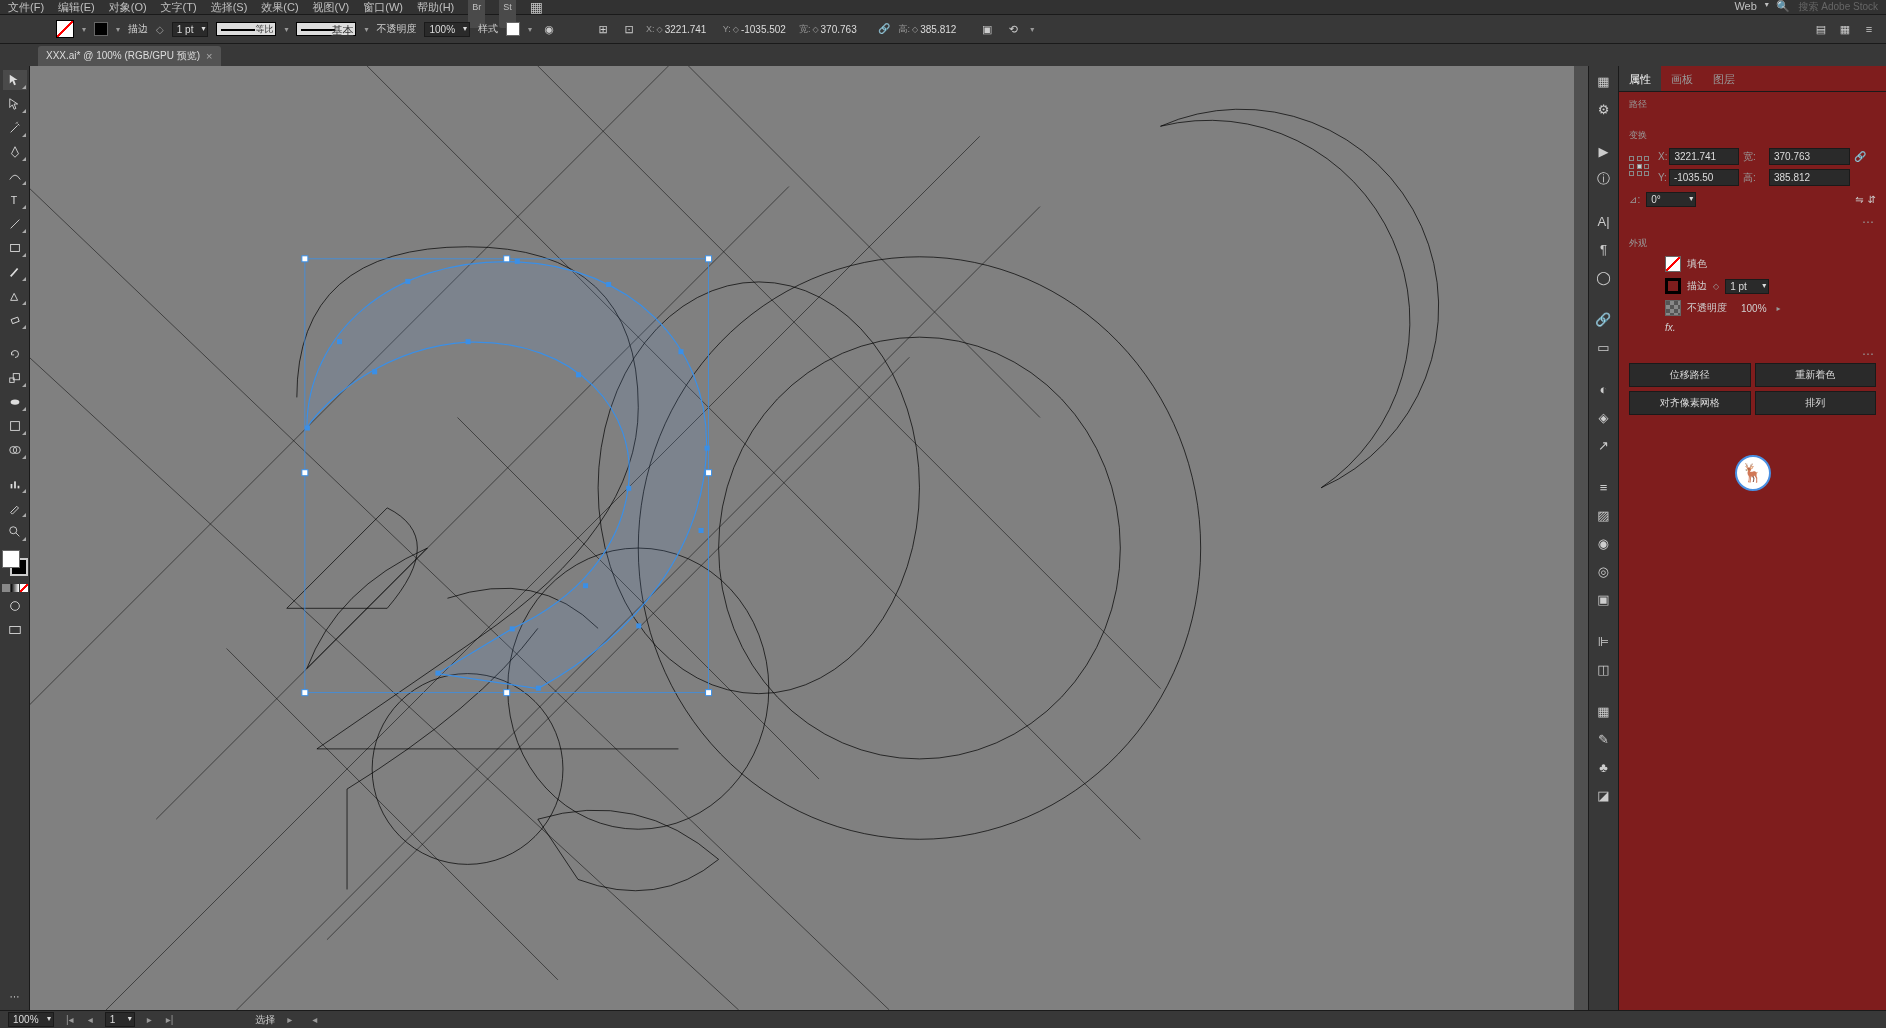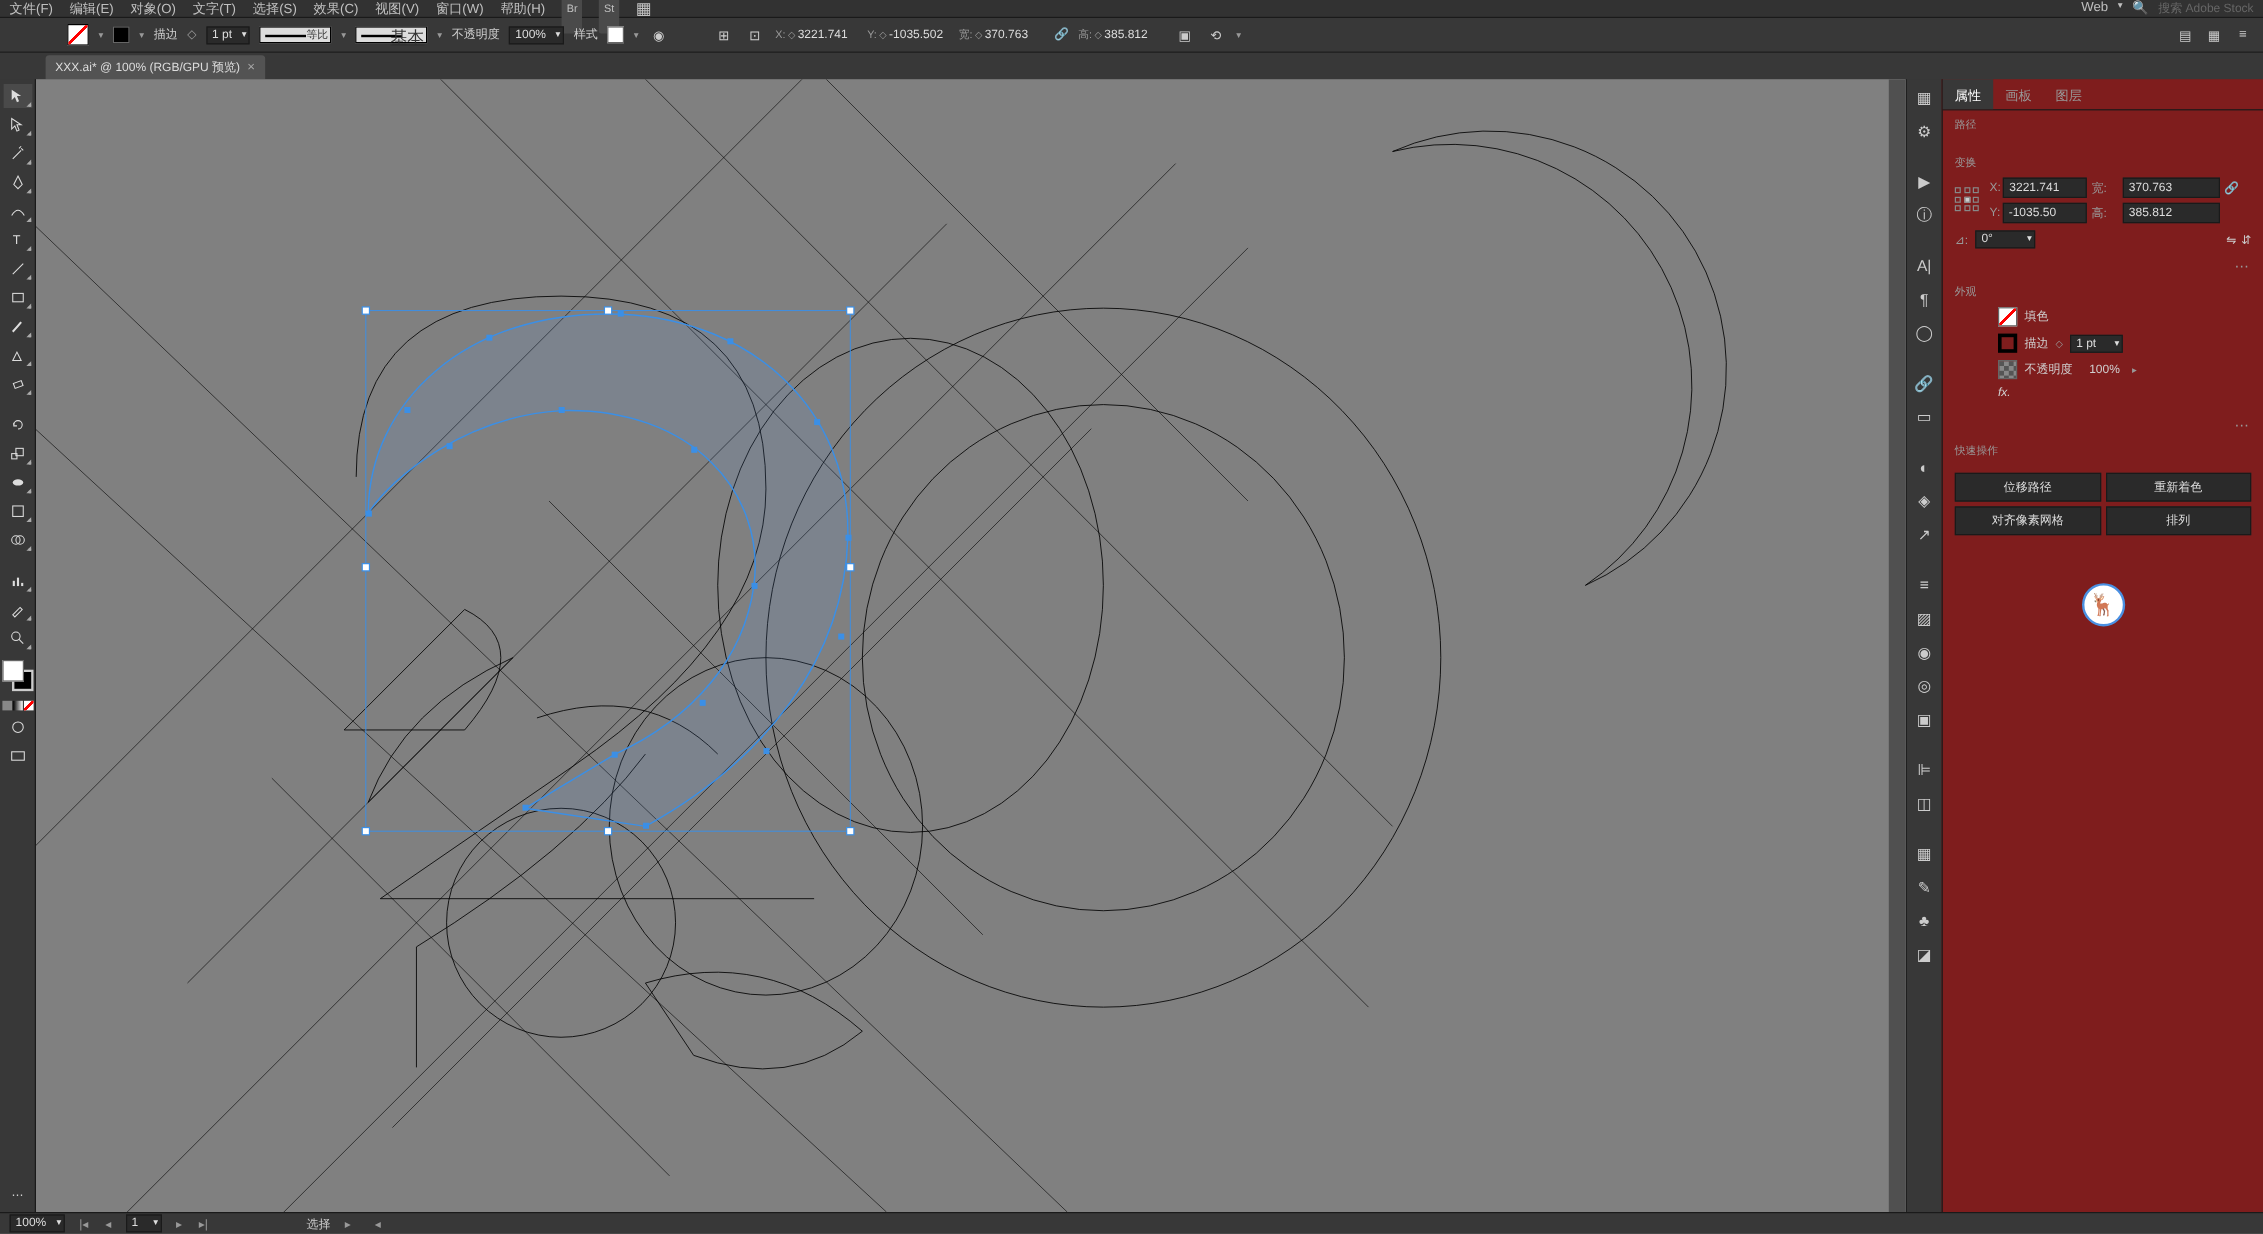--- a/index.html
+++ b/index.html
@@ -120,21 +120,21 @@
   <span>描边</span>
   <span style="color:#999;">◇</span>
   <div class="dropdown-mini">1 pt</div>
   <div class="stroke-preview">
       <div class="stroke-line"></div>
       <span style="position:absolute;right:2px;font-size:9px;color:#333;">等比</span>
     </div>
   <div style="font-size:8px;color:#999;">▾</div>
   <div class="stroke-preview">
       <div class="stroke-line"></div>
-      <span style="position:absolute;right:2px;font-size:14px;color:#333;text-decoration:underline;">基本</span>
+      <span style="position:absolute;right:2px;font-size:11px;color:#333;text-decoration:underline;">基本</span>
     </div>
   <div style="font-size:8px;color:#999;">▾</div>
   <span>不透明度</span>
   <div class="dropdown-mini">100%</div>
   <span>样式</span>
   <div class="swatch-white"></div>
   <div style="font-size:8px;color:#999;">▾</div>
   <span class="icon-btn">◉</span>
   <div style="width:20px;"></div>
   <span class="icon-btn">⊞</span>
@@ -487,23 +487,20 @@
         <div class="sw-box" style="background:repeating-conic-gradient(#888 0 25%,#555 0 50%) 0 0/8px 8px"></div>
         <span>不透明度</span>
         <span style="margin-left:8px;">100%</span>
         <span style="color:#999;font-size:8px;margin-left:4px;">▸</span>
       </div>
       <div class="appearance-row">
         <span style="font-style:italic;">fx.</span>
       </div>
     </div>
     <div class="more-dots">⋯</div>
-    <div class="prop-section">
-      <div class="section-label">快速操作</div>
-    </div>
     <div class="action-btns">
       <div class="action-btn">位移路径</div>
       <div class="action-btn">重新着色</div>
       <div class="action-btn">对齐像素网格</div>
       <div class="action-btn">排列</div>
     </div>
     <div class="avatar">🦌</div>
   </div>
 </div>
 

